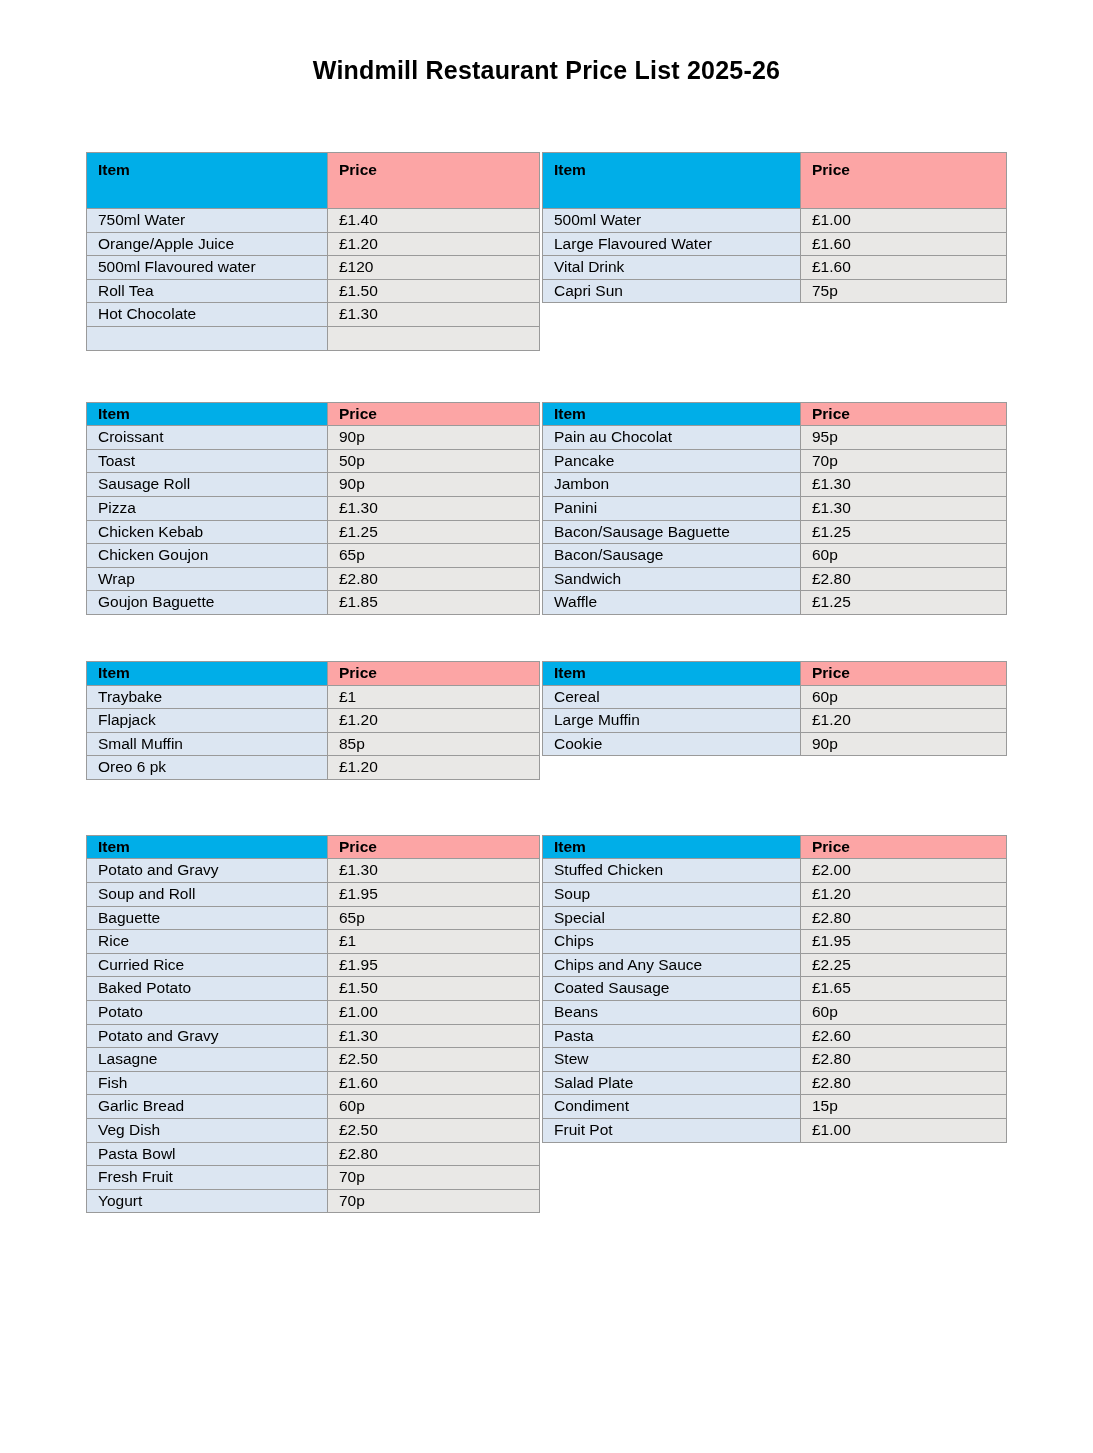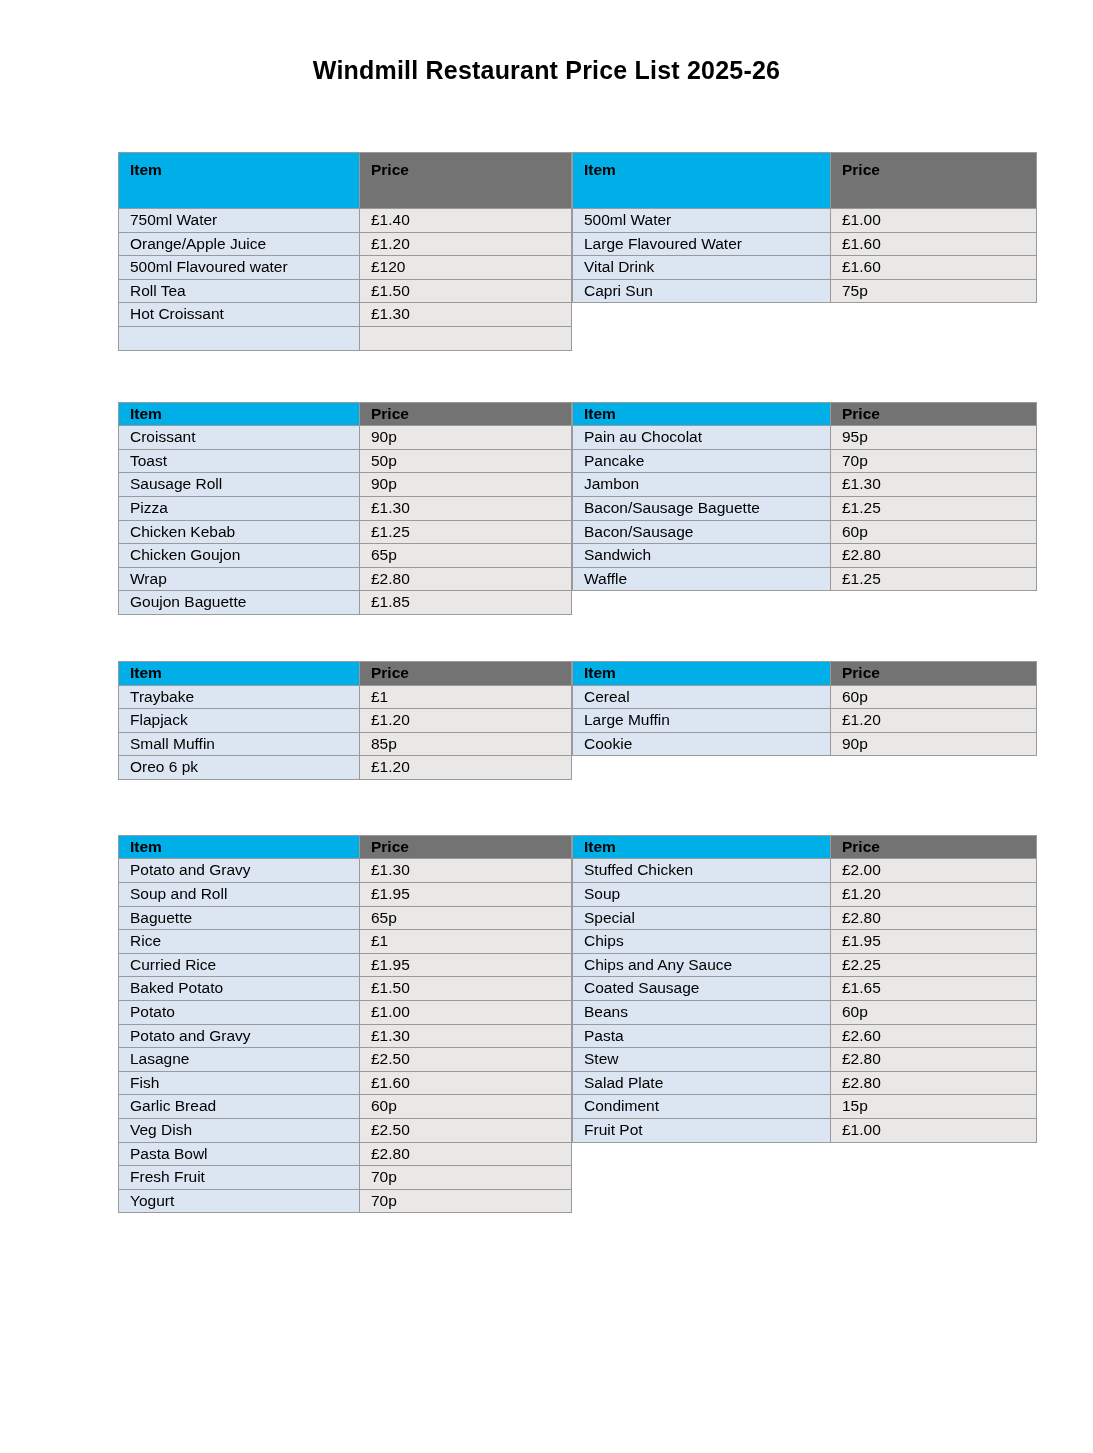--- a/index.html
+++ b/index.html
@@ -26,21 +26,20 @@
     font-size: 25px;
     font-weight: bold;
     letter-spacing: 0.2px;
     margin: 0;
     padding-top: 56px;
     color: #000000;
   }
   .tables-area {
     padding: 0 85px 0 86px;
     margin-top: 67px;
-    margin-left: 32px;
   }
   .price-block {
     display: flex;
     align-items: flex-start;
     margin-bottom: 0;
   }
   .block-gap-1 { height: 51px; }
   .block-gap-2 { height: 46px; }
   .block-gap-3 { height: 55px; }
 
@@ -72,21 +71,21 @@
   }
   table.price-table th {
     font-weight: bold;
     font-size: 15.5px;
   }
   th.th-item {
     background: #00AEE8;
     color: #000000;
   }
   th.th-price {
-    background: #737373;
+    background: #fca5a5;
     color: #000000;
   }
   tr.tall-head th {
     height: 56px;
     vertical-align: top;
     padding-top: 8px;
   }
   td.td-item {
     background: #DCE6F2;
   }
@@ -132,21 +131,21 @@
             </tr>
             <tr>
               <td class="td-item">500ml Flavoured water</td>
               <td class="td-price">£120</td>
             </tr>
             <tr>
               <td class="td-item">Roll Tea</td>
               <td class="td-price">£1.50</td>
             </tr>
             <tr>
-              <td class="td-item">Hot Croissant</td>
+              <td class="td-item">Hot Chocolate</td>
               <td class="td-price">£1.30</td>
             </tr>
             <tr>
               <td class="td-empty-item">&nbsp;</td>
               <td class="td-empty-price">&nbsp;</td>
             </tr>
           </tbody>
         </table>
         <div class="spacer-col"></div>
         <table class="price-table half-right">
@@ -247,20 +246,24 @@
             </tr>
             <tr>
               <td class="td-item">Pancake</td>
               <td class="td-price">70p</td>
             </tr>
             <tr>
               <td class="td-item">Jambon</td>
               <td class="td-price">£1.30</td>
             </tr>
             <tr>
+              <td class="td-item">Panini</td>
+              <td class="td-price">£1.30</td>
+            </tr>
+            <tr>
               <td class="td-item">Bacon/Sausage Baguette</td>
               <td class="td-price">£1.25</td>
             </tr>
             <tr>
               <td class="td-item">Bacon/Sausage</td>
               <td class="td-price">60p</td>
             </tr>
             <tr>
               <td class="td-item">Sandwich</td>
               <td class="td-price">£2.80</td>

